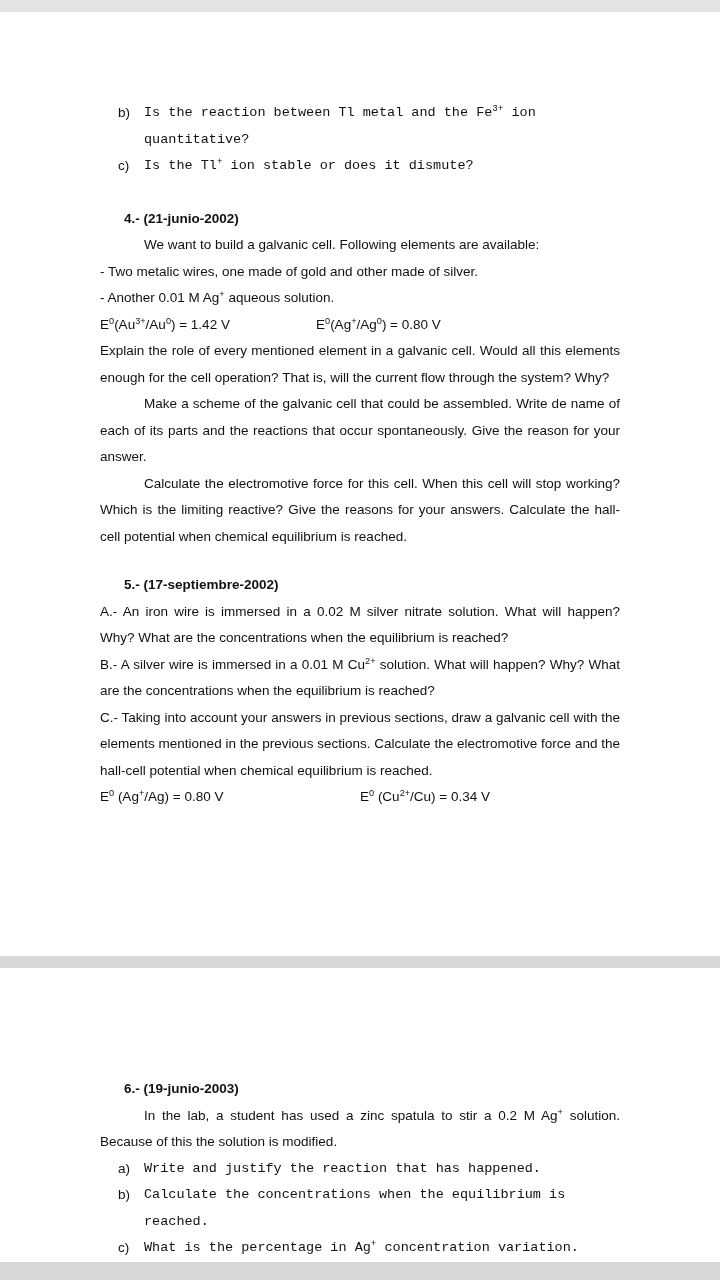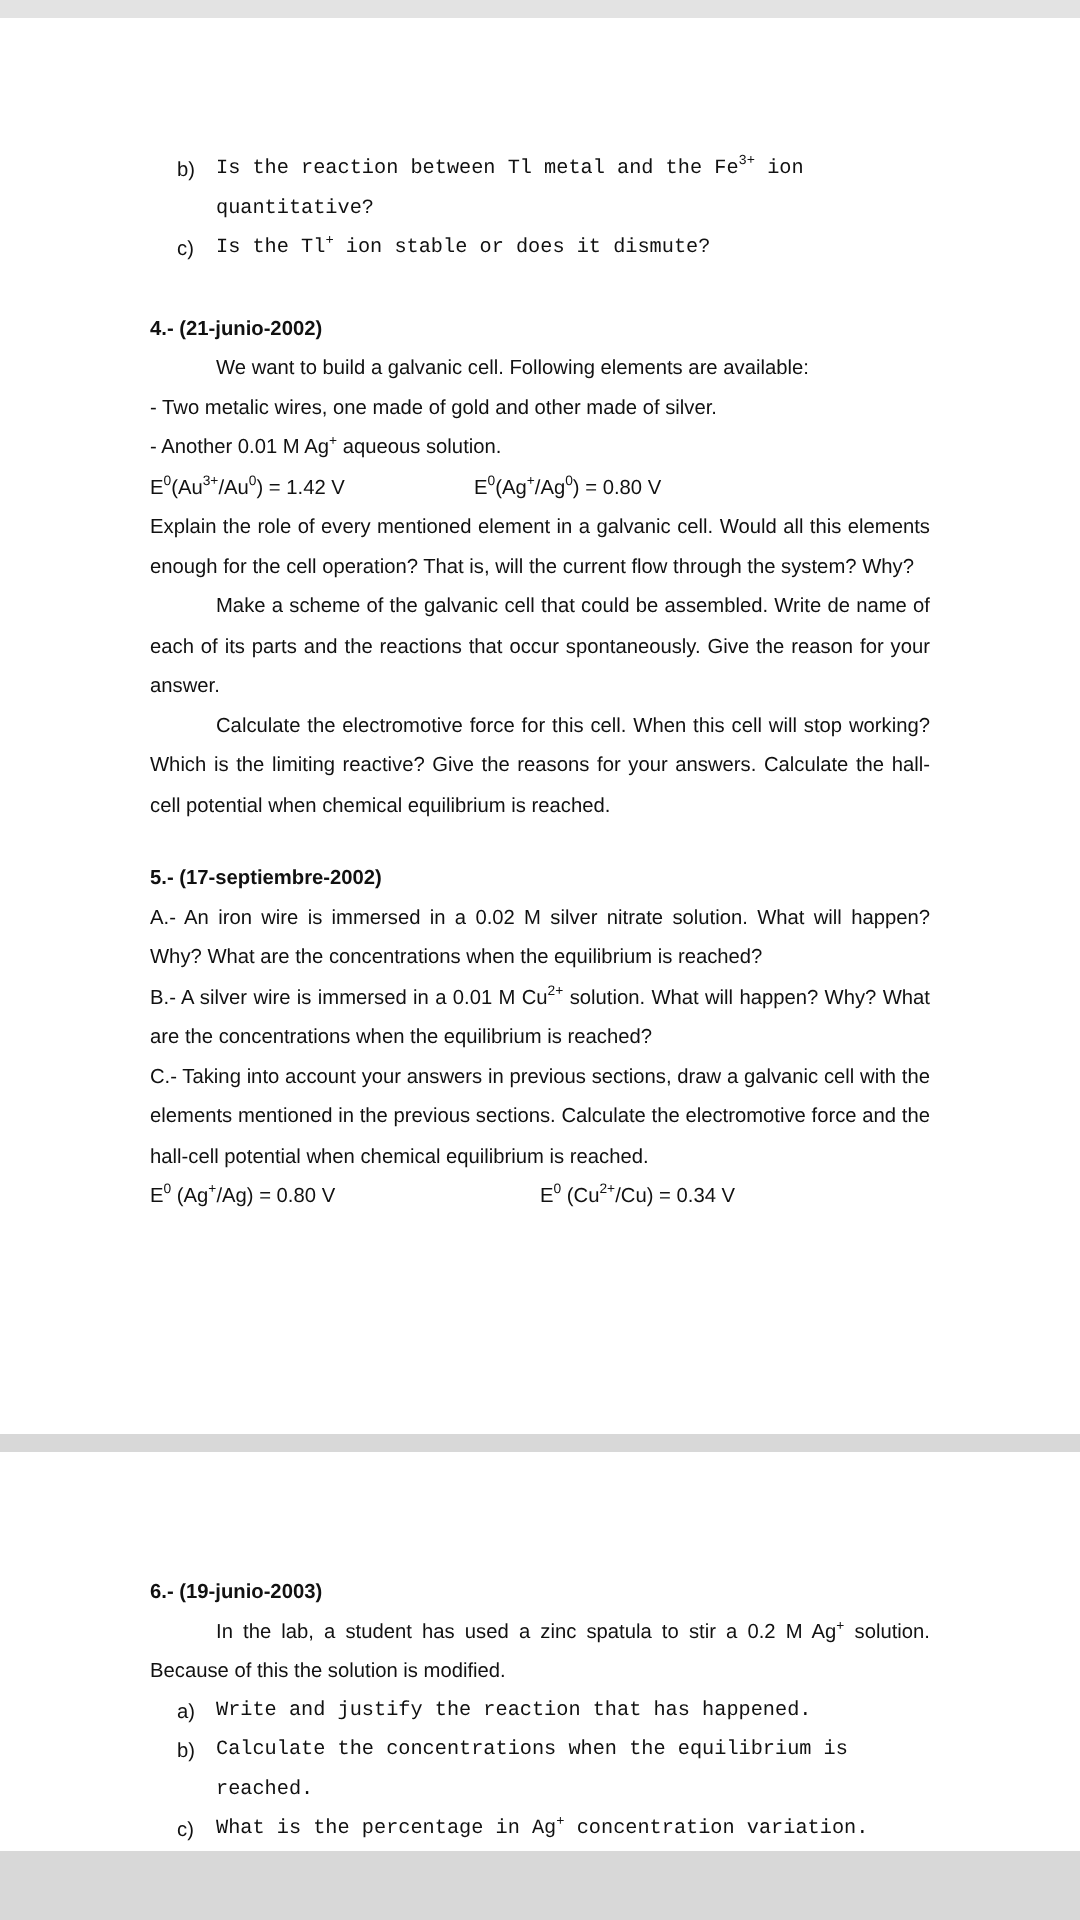--- a/index.html
+++ b/index.html
@@ -28,39 +28,40 @@
   .page-1 {
     padding-top: 88px;
     height: 944px;
   }
   .gap {
     height: 12px;
     background: #d8d8d8;
     width: 720px;
   }
   .page-2 {
-    padding-top: 80px;
+    padding-top: 108px;
     min-height: 216px;
   }
   .top-strip {
     height: 12px;
     background: #e3e3e3;
     width: 720px;
   }
   p {
     margin: 0;
     font-size: 13.5px;
     line-height: 26.5px;
   }
   .justify { text-align: justify; }
   .indent { text-indent: 44px; }
   .heading {
     font-weight: bold;
     font-size: 13.5px;
     line-height: 26.5px;
+    margin-left: 24px;
   }
   .spacer-lg { height: 26px; }
   .spacer-md { height: 22px; }
   .list-item {
     display: flex;
     font-size: 13.5px;
     line-height: 26.5px;
     padding-left: 18px;
   }
   .list-marker {

